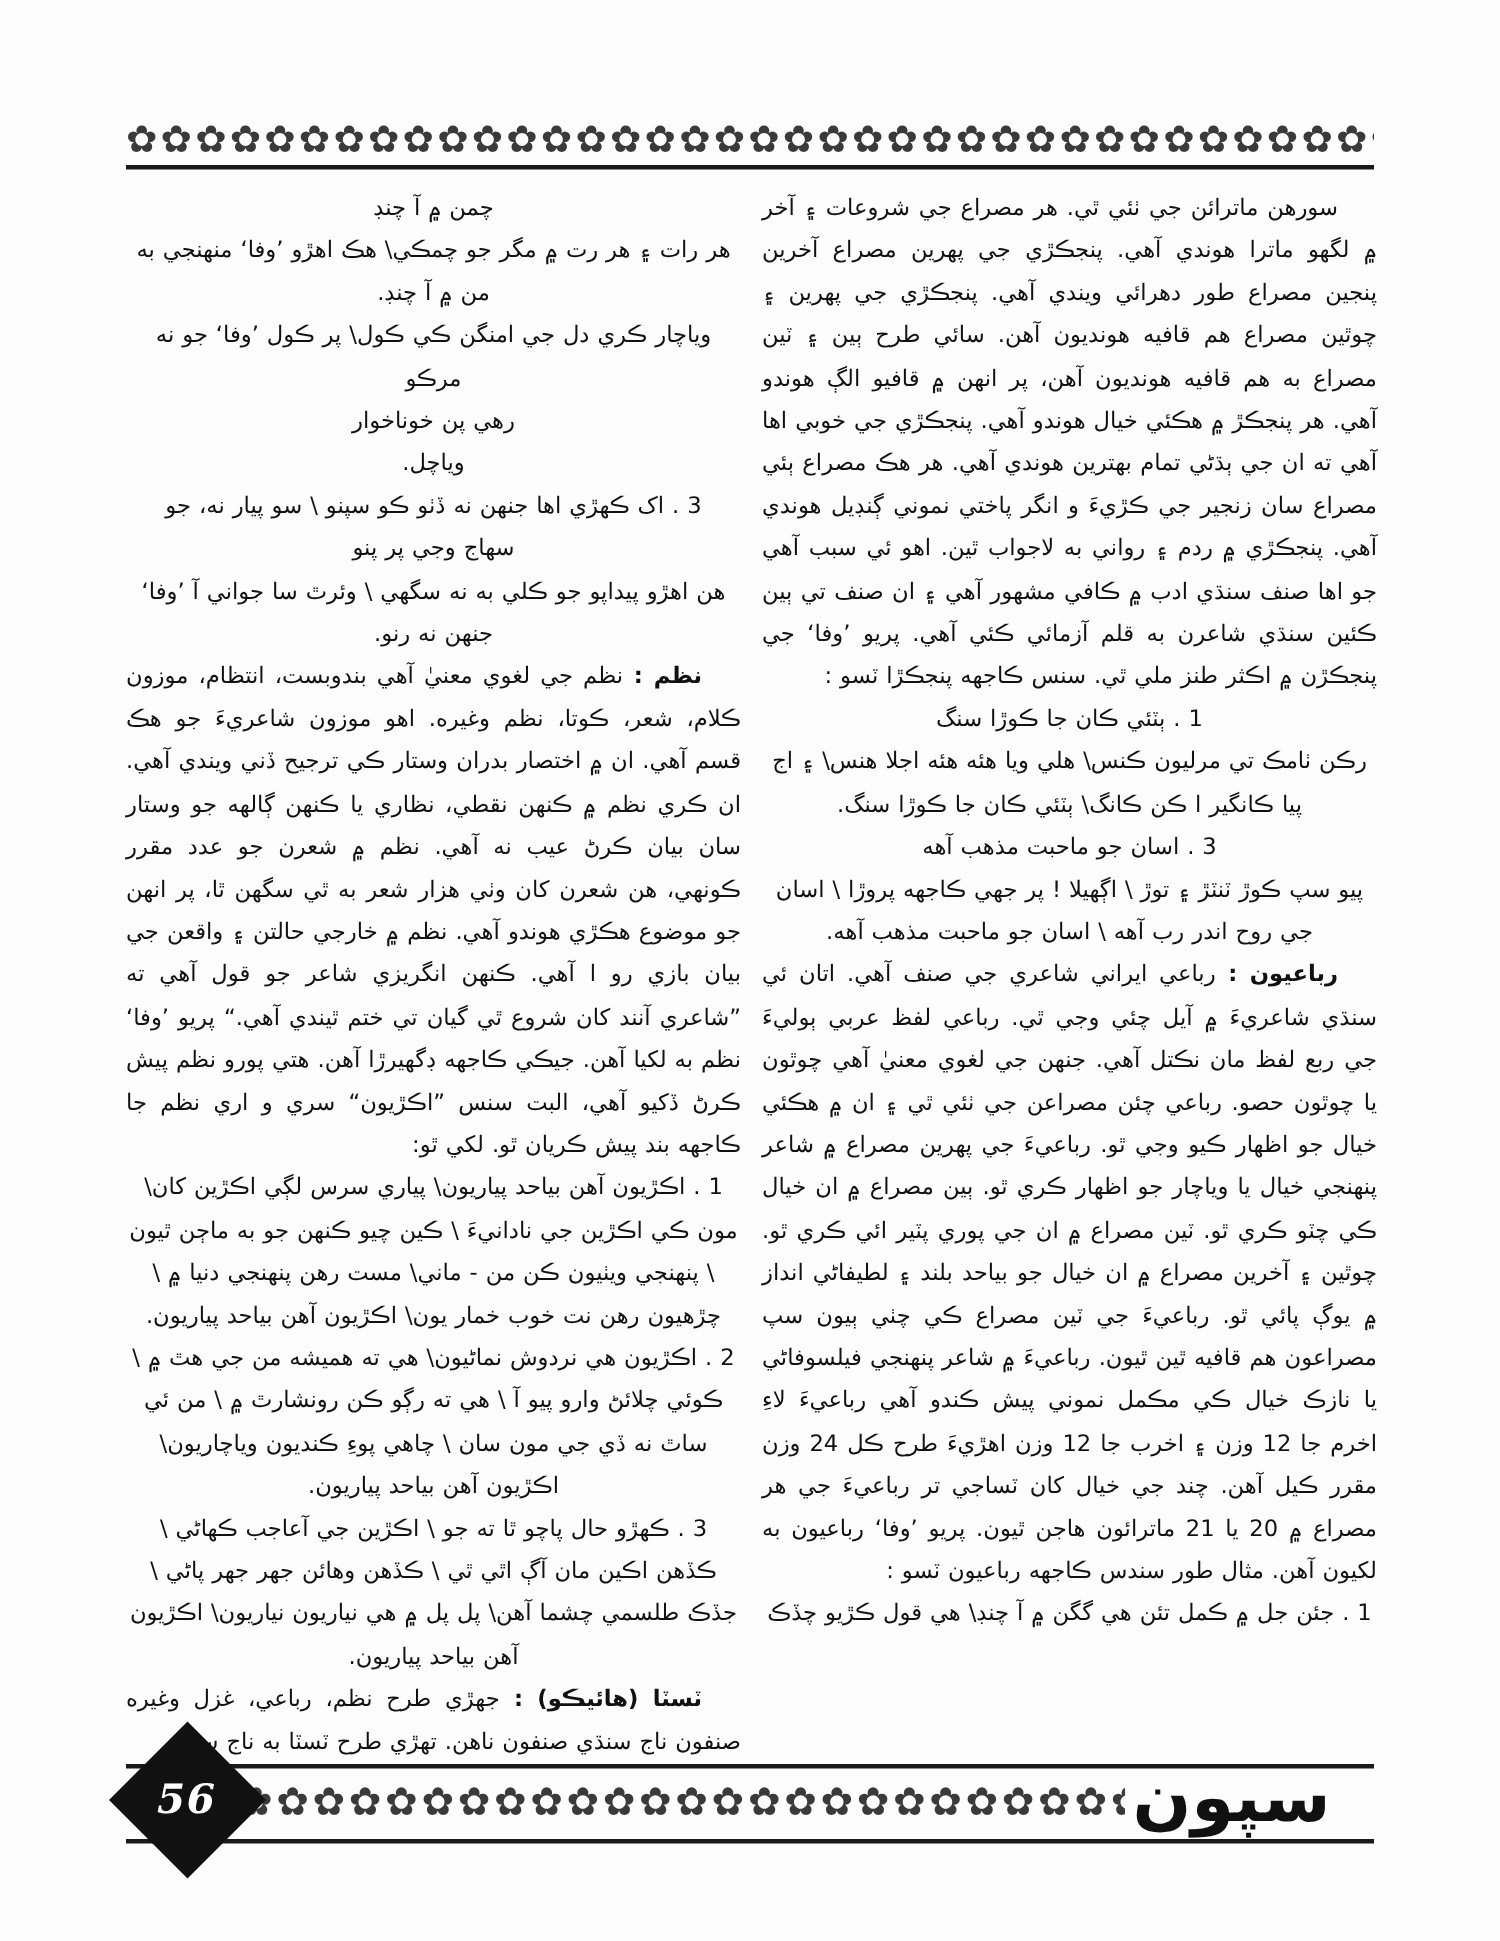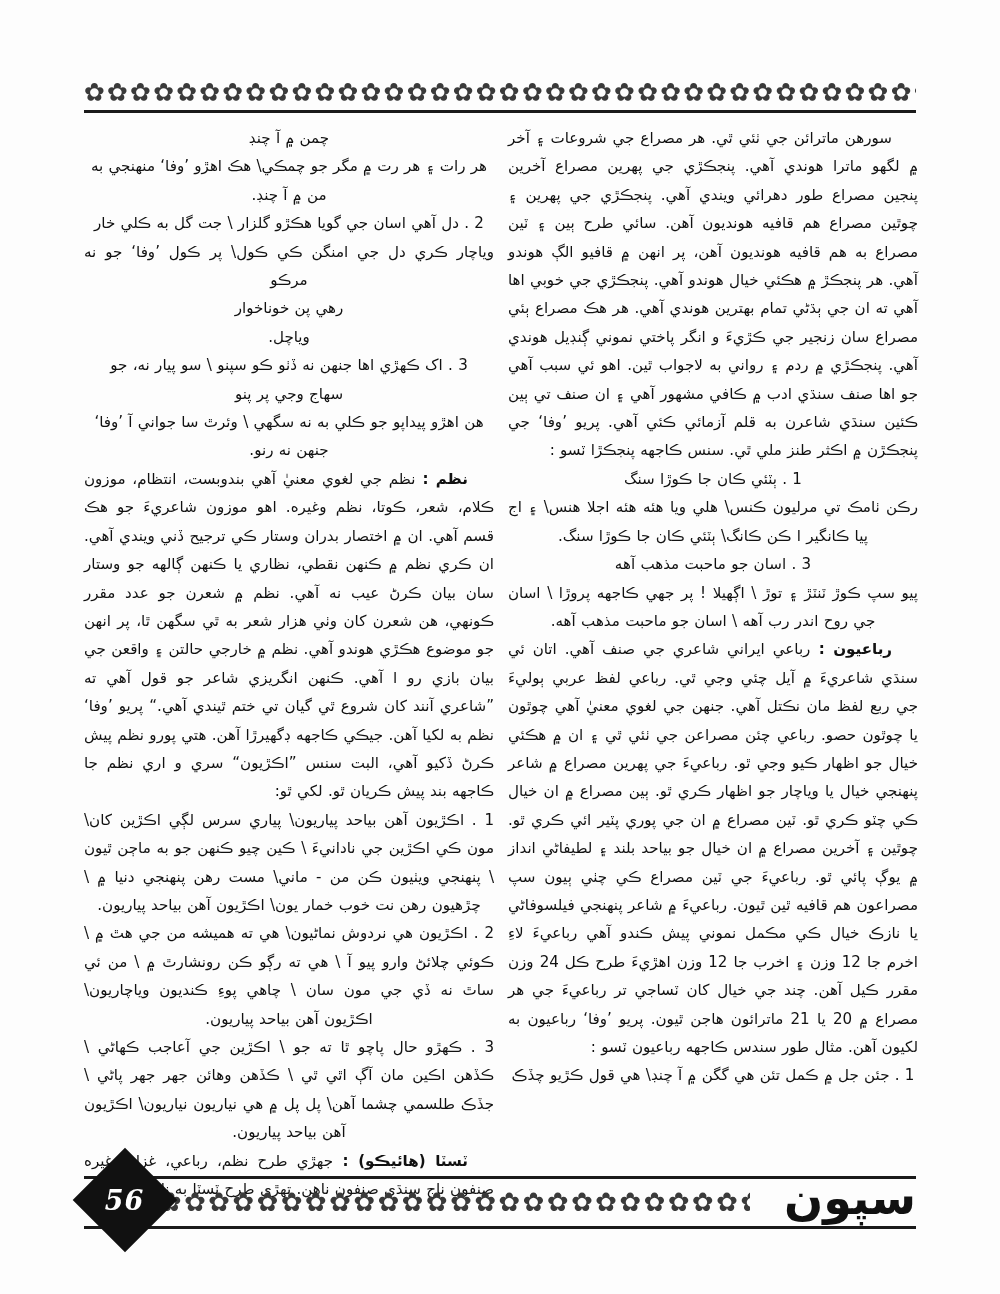--- a/index.html
+++ b/index.html
@@ -81,20 +81,21 @@
   .para {
     font-size: 15.1px;
     line-height: 28.4px;
     margin: 0 0 0 0;
     text-align: justify;
     text-align-last: right;
     letter-spacing: 0px;
     word-spacing: 0.5px;
   }
   .para.verse {
+    text-align: center;
     text-align-last: center;
   }
   .para.indent { text-indent: 26px; }
   .lbl {
     font-weight: bold;
   }
   #footer-rule-top { top: 1176px; height: 2.5px; }
   #footer-rule-bottom { top: 1226px; height: 2.5px; }
 
   .footer-ornament {
@@ -136,21 +137,21 @@
     line-height: 27px;
     letter-spacing: 1px;
   }
 
   .masthead {
     position: absolute;
     right: 84px;
     top: 1167px;
     width: 190px;
     height: 62px;
-    text-align: right;
+    text-align: center;
     direction: rtl;
     color: #111111;
     font-size: 46px;
     line-height: 62px;
     font-weight: bold;
     letter-spacing: -1px;
     white-space: nowrap;
   }
 </style>
 </head>
@@ -172,21 +173,20 @@
         <p class="para verse">3 . اسان جو ماحبت مذهب آهه</p>
         <p class="para verse">پيو سپ ڪوڙ ٽنٽڙ ۽ توڙ \ اڳهيلا ! پر جهي ڪاجهه پروڙا \ اسان جي روح اندر رب آهه \ اسان جو ماحبت مذهب آهه.</p>
         <p class="para indent"><span class="lbl">رباعيون : </span><span>رباعي ايراني شاعري جي صنف آهي. اتان ئي سنڌي شاعريءَ ۾ آيل چئي وجي ٿي. رباعي لفظ عربي ٻوليءَ جي ربع لفظ مان نڪتل آهي. جنهن جي لغوي معنيٰ آهي چوٿون يا چوٿون حصو. رباعي چئن مصراعن جي ٺئي ٿي ۽ ان ۾ هڪئي خيال جو اظهار ڪيو وجي ٿو. رباعيءَ جي پهرين مصراع ۾ شاعر پنهنجي خيال يا وياچار جو اظهار ڪري ٿو. ٻين مصراع ۾ ان خيال ڪي چٽو ڪري ٿو. ٽين مصراع ۾ ان جي پوري پٽير ائي ڪري ٿو. چوٿين ۽ آخرين مصراع ۾ ان خيال جو بياحد بلند ۽ لطيفاڻي انداز ۾ يوڳ پائي ٿو. رباعيءَ جي ٽين مصراع ڪي چٺي ٻيون سپ مصراعون هم قافيه ٿين ٿيون. رباعيءَ ۾ شاعر پنهنجي فيلسوفاڻي يا نازڪ خيال ڪي مڪمل نموني پيش ڪندو آهي رباعيءَ لاءِ اخرم جا 12 وزن ۽ اخرب جا 12 وزن اهڙيءَ طرح ڪل 24 وزن مقرر ڪيل آهن. چند جي خيال کان ٽساجي تر رباعيءَ جي هر مصراع ۾ 20 يا 21 ماترائون هاجن ٿيون. پريو ’وفا‘ رباعيون به لکيون آهن. مثال طور سندس ڪاجهه رباعيون ٽسو :</span></p>
         <p class="para verse">1 . جئن جل ۾ ڪمل تئن هي گگن ۾ آ چنڊ\ هي قول ڪڙيو چڏڪ</p>
       </div>
 
     <div class="column" id="col-left">
         <p class="para verse">چمن ۾ آ چنڊ</p>
         <p class="para verse">هر رات ۽ هر رت ۾ مگر جو چمڪي\ هڪ اهڙو ’وفا‘ منهنجي به</p>
         <p class="para verse">من ۾ آ چنڊ.</p>
-        <p class="para verse">2 . دل آهي اسان جي گويا هڪڙو گلزار \ جت گل به ڪلي خار</p>
         <p class="para verse">وياچار ڪري دل جي امنگن ڪي ڪول\ پر ڪول ’وفا‘ جو نه مرڪو</p>
         <p class="para verse">رهي پن خوناخوار</p>
         <p class="para verse">وياچل.</p>
         <p class="para verse">3 . اک ڪهڙي اها جنهن نه ڏٺو ڪو سپنو \ سو پيار نه، جو</p>
         <p class="para verse">سهاج وجي پر پنو</p>
         <p class="para verse">هن اهڙو پيداپو جو ڪلي به نه سگهي \ وئرٿ سا جواني آ ’وفا‘</p>
         <p class="para verse">جنهن نه رنو.</p>
         <p class="para indent"><span class="lbl">نظم : </span><span>نظم جي لغوي معنيٰ آهي بندوبست، انتظام، موزون ڪلام، شعر، ڪوتا، نظم وغيره. اهو موزون شاعريءَ جو هڪ قسم آهي. ان ۾ اختصار بدران وستار ڪي ترجيح ڏني ويندي آهي. ان ڪري نظم ۾ ڪنهن نقطي، نظاري يا ڪنهن ڳالهه جو وستار سان بيان ڪرڻ عيب نه آهي. نظم ۾ شعرن جو عدد مقرر ڪونهي، هن شعرن کان وٺي هزار شعر به ٿي سگهن ٿا، پر انهن جو موضوع هڪڙي هوندو آهي. نظم ۾ خارجي حالتن ۽ واقعن جي بيان بازي رو ا آهي. ڪنهن انگريزي شاعر جو قول آهي ته ”شاعري آنند کان شروع ٿي گيان تي ختم ٿيندي آهي.“ پريو ’وفا‘ نظم به لکيا آهن. جيڪي ڪاجهه ڊگهيرڙا آهن. هتي پورو نظم پيش ڪرڻ ڏکيو آهي، البت سنس ”اڪڙيون“ سري و اري نظم جا ڪاجهه بند پيش ڪريان ٿو. لکي ٿو:</span></p>
         <p class="para verse">1 . اڪڙيون آهن بياحد پياريون\ پياري سرس لڳي اڪڙين کان\ مون ڪي اڪڙين جي نادانيءَ \ ڪين چيو ڪنهن جو به ماڄن ٿيون \ پنهنجي ويٺيون ڪن من - ماني\ مست رهن پنهنجي دنيا ۾ \ چڙهيون رهن نت خوب خمار يون\ اڪڙيون آهن بياحد پياريون.</p>
         <p class="para verse">2 . اڪڙيون هي نردوش نماڻيون\ هي ته هميشه من جي هٿ ۾ \ ڪوئي چلائڻ وارو پيو آ \ هي ته رڳو ڪن رونشارٿ ۾ \ من ئي ساٿ نه ڏي جي مون سان \ چاهي پوءِ ڪنديون وياچاريون\ اڪڙيون آهن بياحد پياريون.</p>

